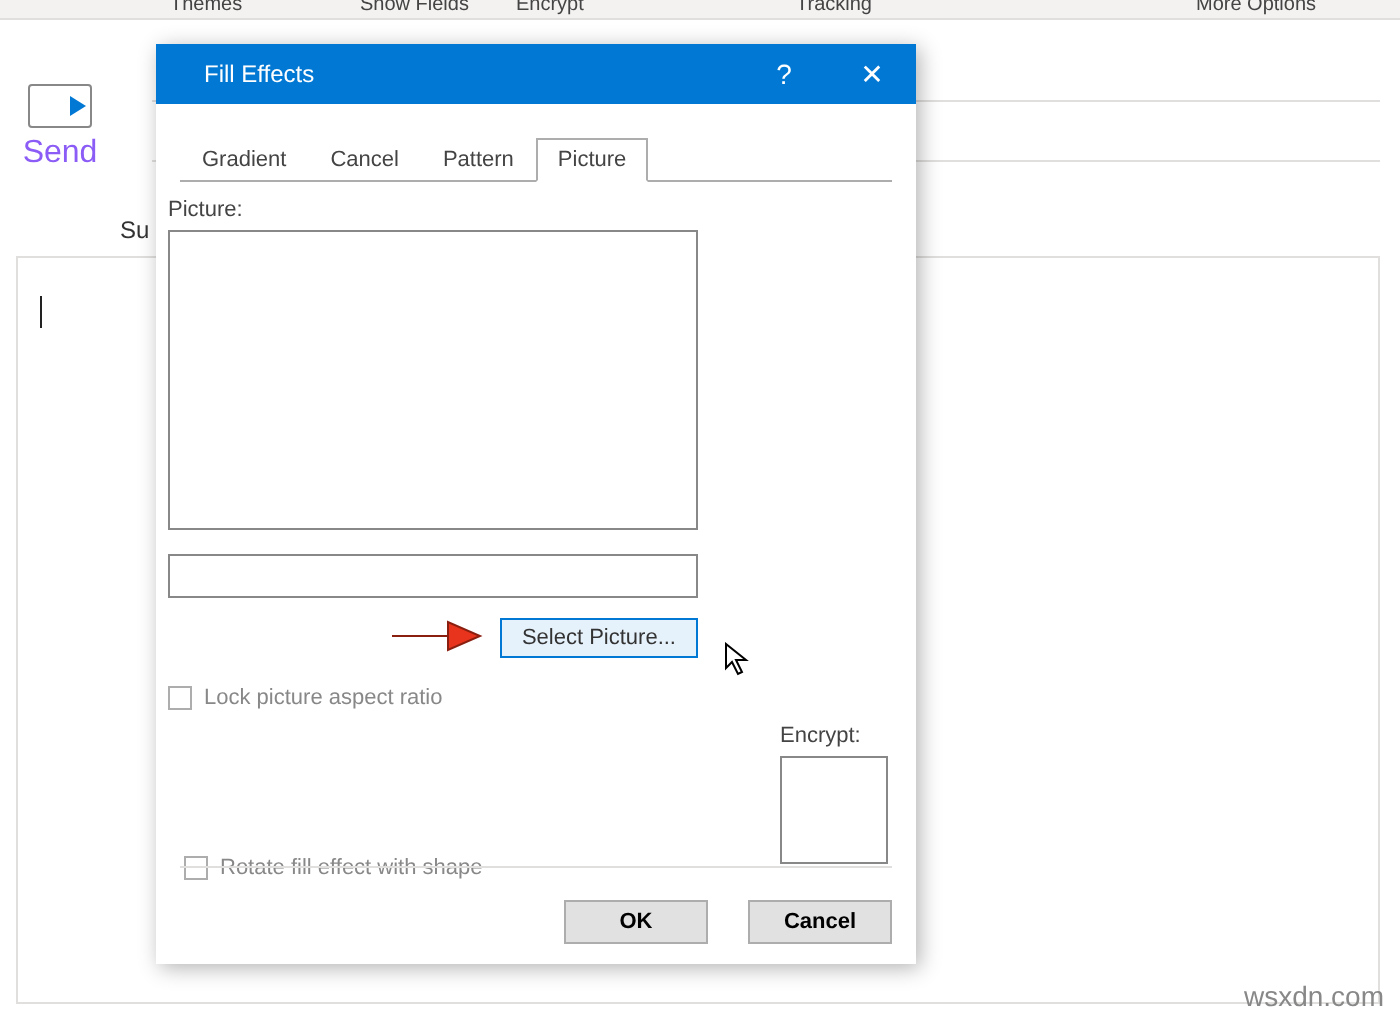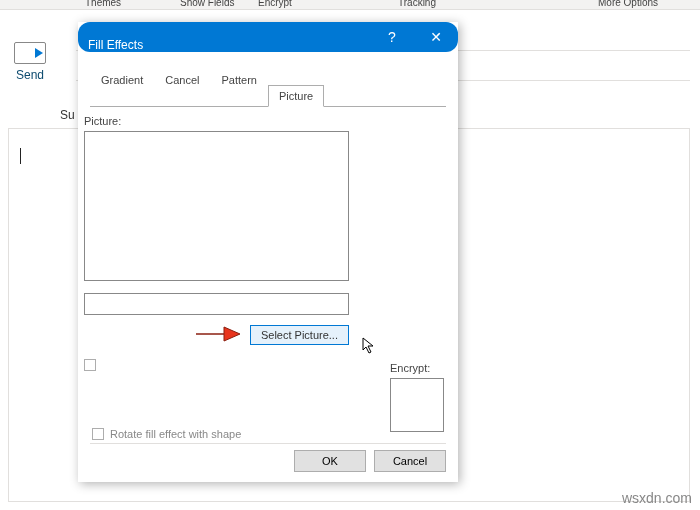--- a/index.html
+++ b/index.html
@@ -4,55 +4,55 @@
   <style>
     * { box-sizing: border-box; font-family: "Segoe UI", Arial, sans-serif; }
     body { margin: 0; width: 700px; height: 510px; background: #fff; overflow: hidden; position: relative; }
     
     .ribbon-bg { position: absolute; top: 0; left: 0; right: 0; height: 10px; background: #f3f2f1; border-bottom: 1px solid #e1dfdd; }
     .ribbon-text { position: absolute; top: -3px; font-size: 10px; color: #444; }
     
     .send-area { position: absolute; left: 8px; top: 42px; width: 44px; text-align: center; }
     .send-icon { width: 32px; height: 22px; border: 1px solid #888; border-radius: 2px; margin: 0 auto 4px; position: relative; background: #fff;}
     .send-arrow { position: absolute; right: 2px; top: 50%; transform: translateY(-50%); width: 0; height: 0; border-left: 8px solid #0078d4; border-top: 5px solid transparent; border-bottom: 5px solid transparent;}
-    .send-label { font-size: 12px; color: #0c4a6e; }
+    .send-label { font-size: 16px; color: #8b5cf6; }
     .su-label { position: absolute; left: 60px; top: 108px; font-size: 12px; color: #333; text-align: right;}
     .hr1 { position: absolute; left: 76px; top: 50px; right: 10px; height: 1px; background: #e1dfdd;}
     .hr2 { position: absolute; left: 76px; top: 80px; right: 10px; height: 1px; background: #e1dfdd;}
     .body-box { position: absolute; left: 8px; top: 128px; right: 10px; bottom: 8px; border: 1px solid #e1dfdd; background: #fff;}
     .caret { position: absolute; left: 20px; top: 148px; width: 1px; height: 16px; background: #222;}
     
     .dialog { position: absolute; left: 78px; top: 22px; width: 380px; height: 460px; background: #fff; box-shadow: 2px 2px 10px rgba(0,0,0,0.3); display: flex; flex-direction: column;}
-    .titlebar { background: #0078d4; height: 30px; display: flex; align-items: flex-end; padding-left: 10px; color: #fff; font-size: 12px; border-radius: 12px;}
+    .titlebar { background: #0078d4; height: 30px; display: flex; align-items: center; padding-left: 24px; color: #fff; font-size: 12px;}
     .title-txt { flex: 1;}
     .title-btn { width: 44px; height: 30px; display: flex; align-items: center; justify-content: center; color: #fff; font-size: 14px;}
     
     .tabs { display: flex; margin: 16px 12px 0; font-size: 11px; color: #444; }
     .tab { padding: 4px 10px; border: 1px solid transparent; cursor: pointer; position: relative; top: 1px;}
-    .tab.active { border: 1px solid #adadad; border-bottom: 1px solid #fff; background: #fff; margin-top: 16px;}
+    .tab.active { border: 1px solid #adadad; border-bottom: 1px solid #fff; background: #fff;}
     .tabline { margin: 0 12px; border-top: 1px solid #adadad;}
     
     .content { padding: 8px 6px; font-size: 11px; color: #444;}
     .pic-label { margin-bottom: 4px;}
     .preview { width: 265px; height: 150px; border: 1px solid #888;}
     .path-input { width: 265px; height: 22px; border: 1px solid #888; margin-top: 12px; background:#fff;}
     .selpic-row { width: 265px; text-align: right; margin-top: 10px; position: relative;}
     .selpic-btn { display: inline-block; border: 1px solid #0078d4; background: #e5f1fb; padding: 3px 10px; font-size: 11px; color: #333; margin-left: 48px;}
     .arrow-indicator { position: absolute; left: 110px; top: -2px; }
     .cursor { position: absolute; left: 278px; top: 12px; font-size: 14px; color: #000;}
     
     .chk-row { margin-top: 14px; display: flex; align-items: center; gap: 6px; color: #888;}
     .chk { width: 12px; height: 12px; border: 1px solid #adadad;}
     
     .sample-area { position: absolute; right: 14px; top: 340px; font-size: 11px; color: #444;}
     .sample-box { width: 54px; height: 54px; border: 1px solid #888; margin-top: 4px;}
     
     .rotate-row { position: absolute; left: 14px; top: 406px; display: flex; align-items: flex-end; gap: 6px; font-size: 11px; color: #888;}
     
-    .buttons { position: absolute; right: 12px; bottom: 10px; display: flex; gap: 8px; border-top: 1px solid #e1dfdd; padding-top: 6px; left: 12px; justify-content: flex-end;}
+    .buttons { position: absolute; right: 12px; bottom: 10px; display: flex; gap: 20px; border-top: 1px solid #e1dfdd; padding-top: 16px; left: 12px; justify-content: flex-end; font-weight: bold;}
     .dlg-btn { width: 72px; height: 22px; border: 1px solid #adadad; background: #e1e1e1; font-size: 11px; display:flex; align-items:center; justify-content:center;}
     
     .watermark { position: absolute; left: 310px; top: 80px; font-size: 14px; color: #c8c8c8; font-weight: 500; display:flex; align-items:center; gap:4px;}
     .wm-icon { width:16px; height:16px; background:#d0e7f7; border:1px solid #9bc8e8;}
     .credit { position: absolute; right: 8px; bottom: 4px; font-size: 14px; color: #888;}
   </style>
 </head>
 <body>
 
 <div class="ribbon-bg"></div>
@@ -106,20 +106,21 @@
       </span>
       <span class="selpic-btn">Select Picture...</span>
       <span class="cursor">
         <svg width="14" height="18">
             <path d="M1 1 L1 13 L4 10 L7 16 L9 15 L6 9 L11 9 Z" fill="#fff" stroke="#000" stroke-width="1"></path>
           </svg>
       </span>
     </div>
     <div class="chk-row">
       <div class="chk"></div>
+      <span>Lock picture aspect ratio</span>
     </div>
   </div>
 
   <div class="sample-area">
     <div>Encrypt:</div>
     <div class="sample-box"></div>
   </div>
 
   <div class="rotate-row">
     <div class="chk"></div>

